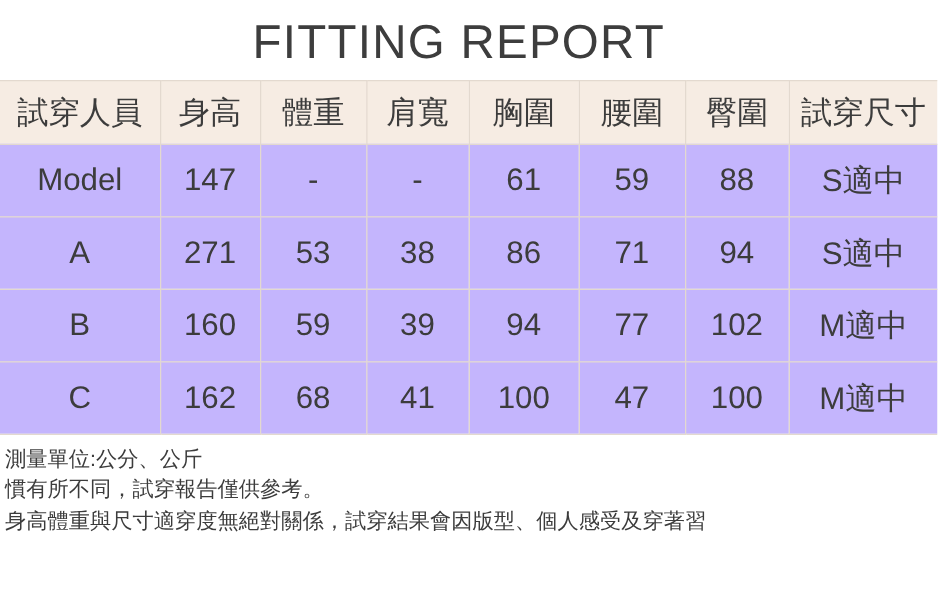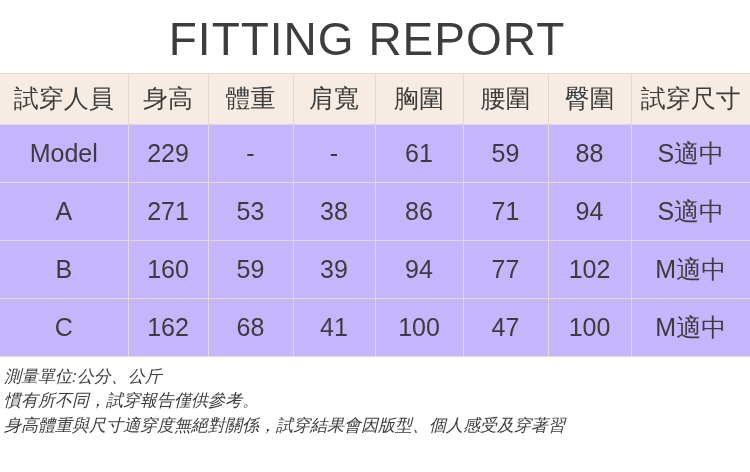--- a/index.html
+++ b/index.html
@@ -16,21 +16,21 @@
   }
   .sheet {
     width: 750px;
     height: 472px;
     position: relative;
     background: #ffffff;
     box-sizing: border-box;
   }
   .title {
     text-align: center;
-    font-size: 46px;
+    font-size: 38px;
     letter-spacing: 1px;
     color: #3d3d3d;
     font-weight: 400;
     padding: 14px 16px 8px 0;
     line-height: 1.1;
   }
   table.fitting {
     width: 750px;
     border-collapse: collapse;
     table-layout: fixed;
@@ -76,21 +76,20 @@
   .col-size  { width: 119px; }
 
   .notes {
     padding: 8px 4px 0 4px;
     font-size: 17px;
     line-height: 1.45;
     color: #3c3c3c;
   }
   .notes div {
     white-space: nowrap;
-    font-style: italic;
   }
 </style>
 </head>
 <body>
 
 <div class="sheet">
 
   <div class="title">FITTING REPORT</div>
 
   <table class="fitting">
@@ -112,21 +111,21 @@
         <th>肩寬</th>
         <th>胸圍</th>
         <th>腰圍</th>
         <th>臀圍</th>
         <th>試穿尺寸</th>
       </tr>
     </thead>
     <tbody>
       <tr>
         <td>Model</td>
-        <td>229</td>
+        <td>147</td>
         <td>-</td>
         <td>-</td>
         <td>61</td>
         <td>59</td>
         <td>88</td>
         <td>S適中</td>
       </tr>
       <tr>
         <td>A</td>
         <td>271</td>

